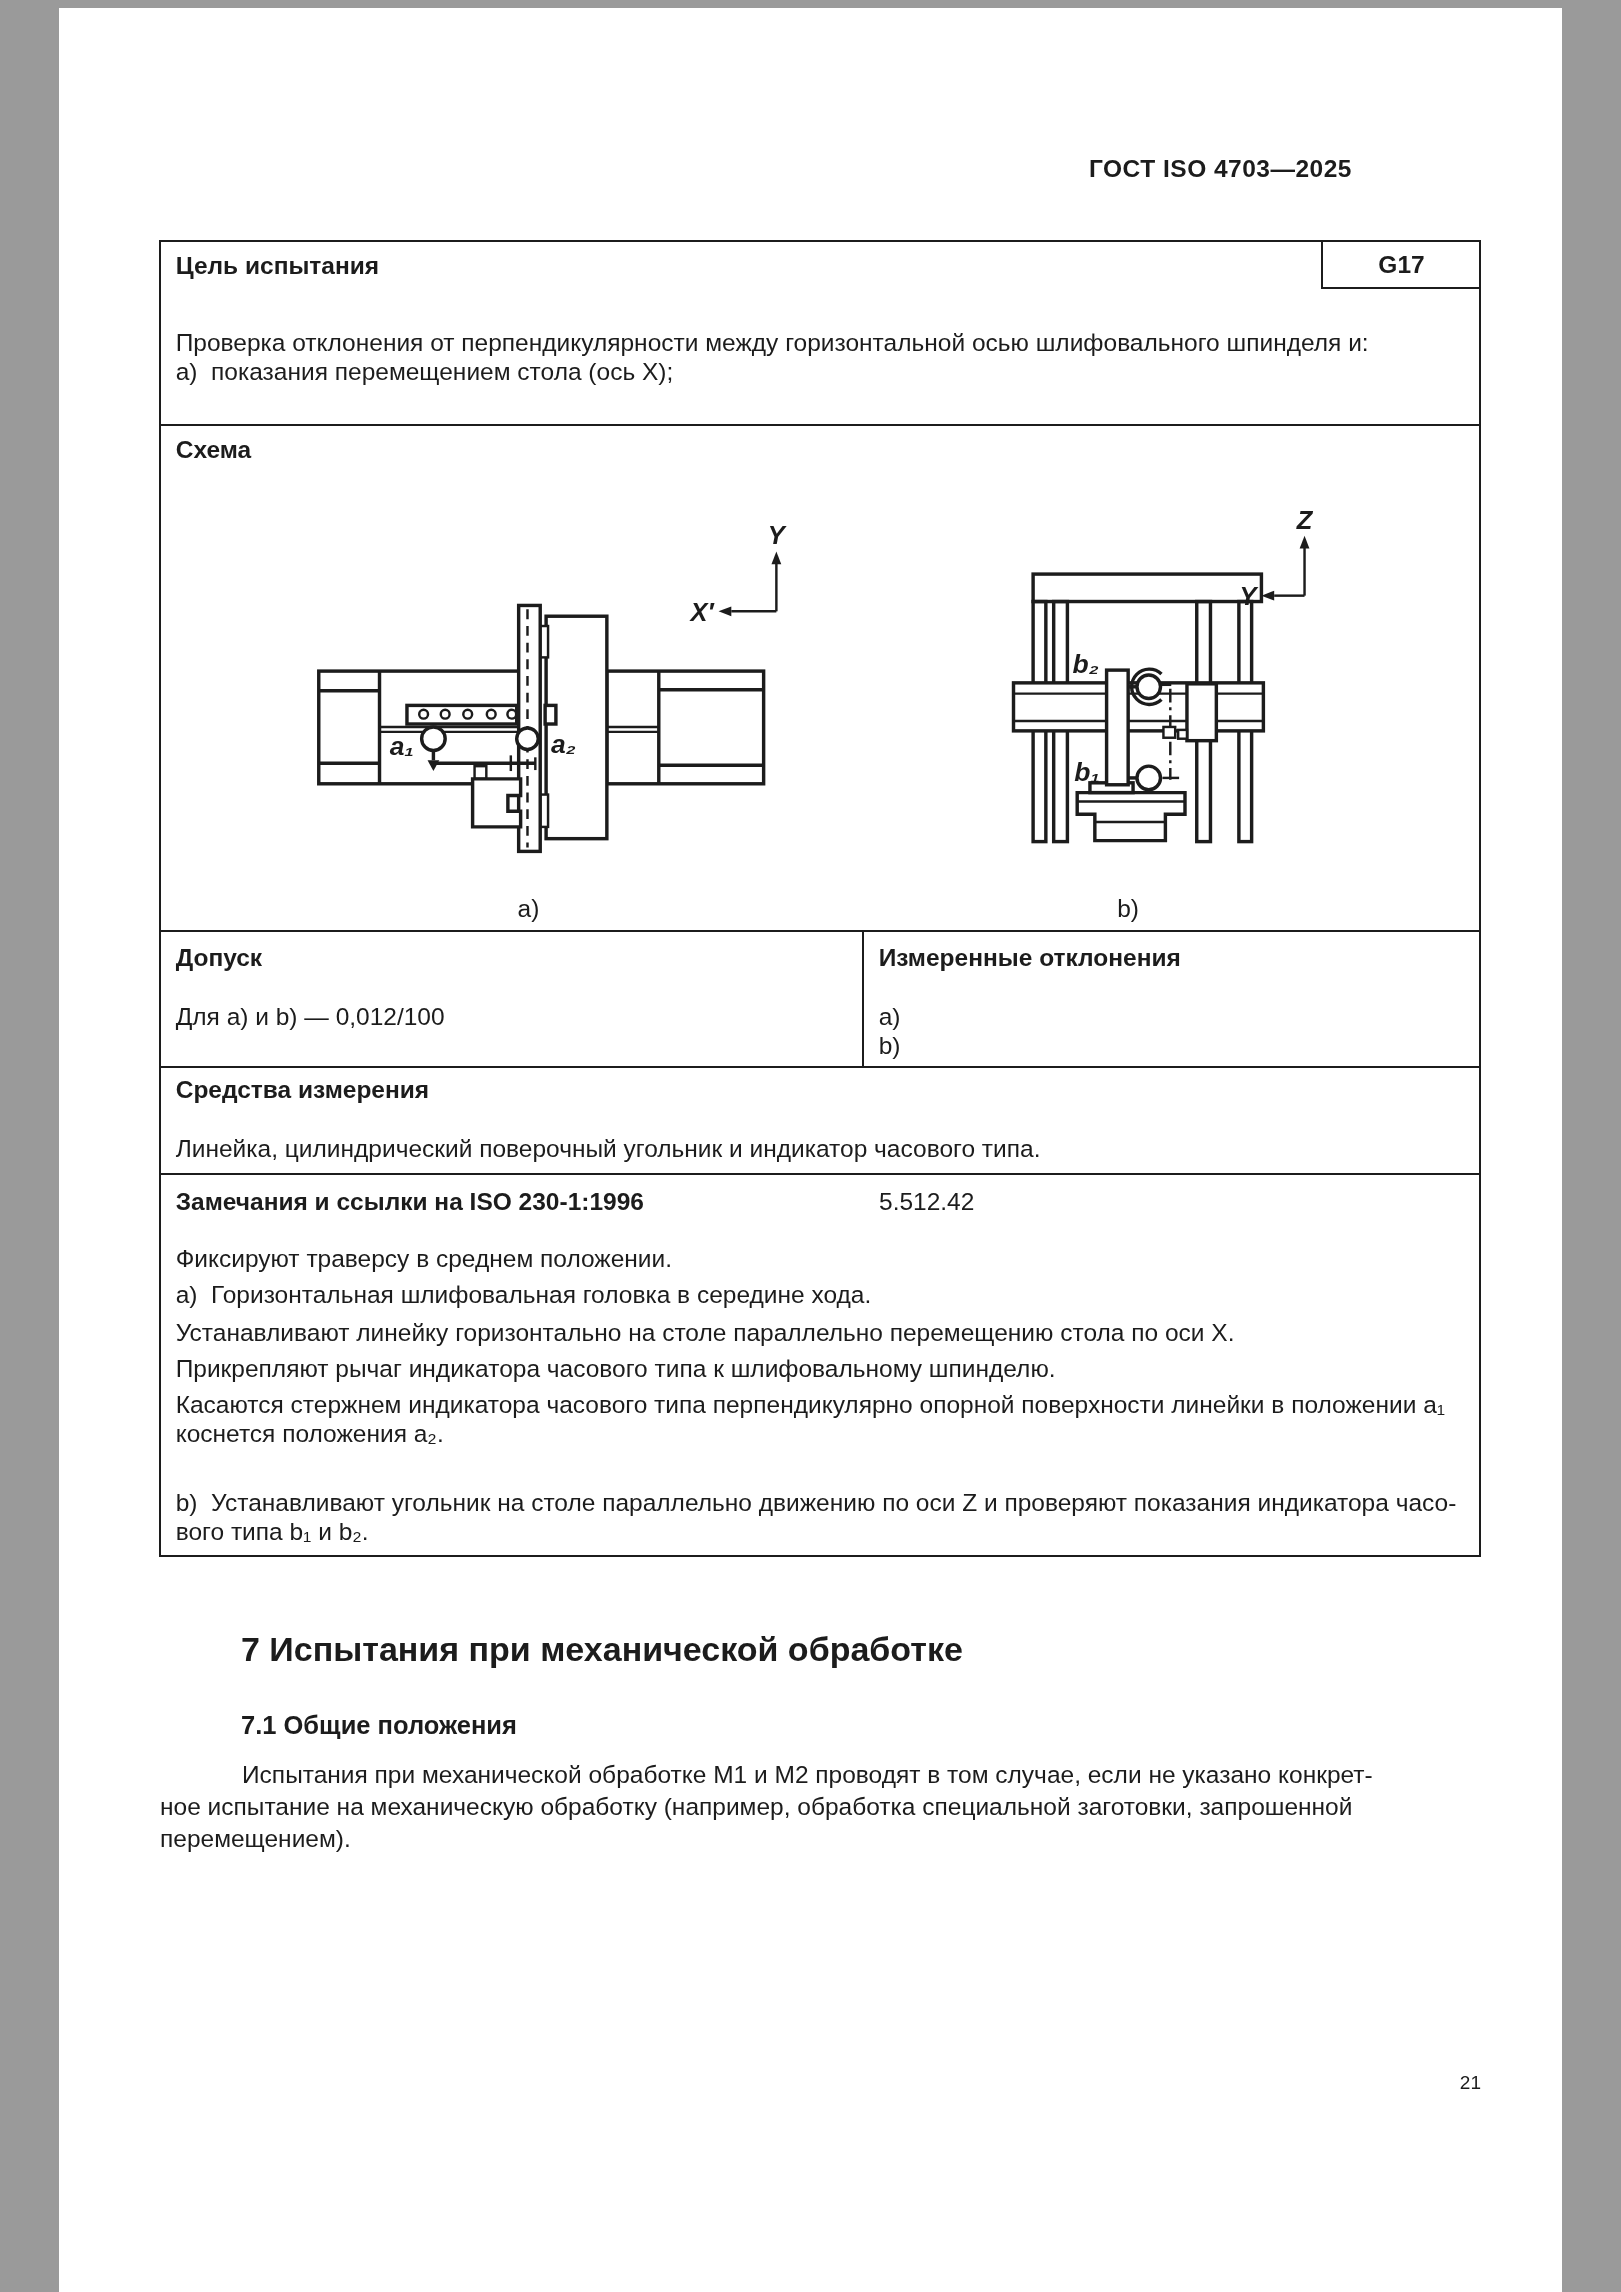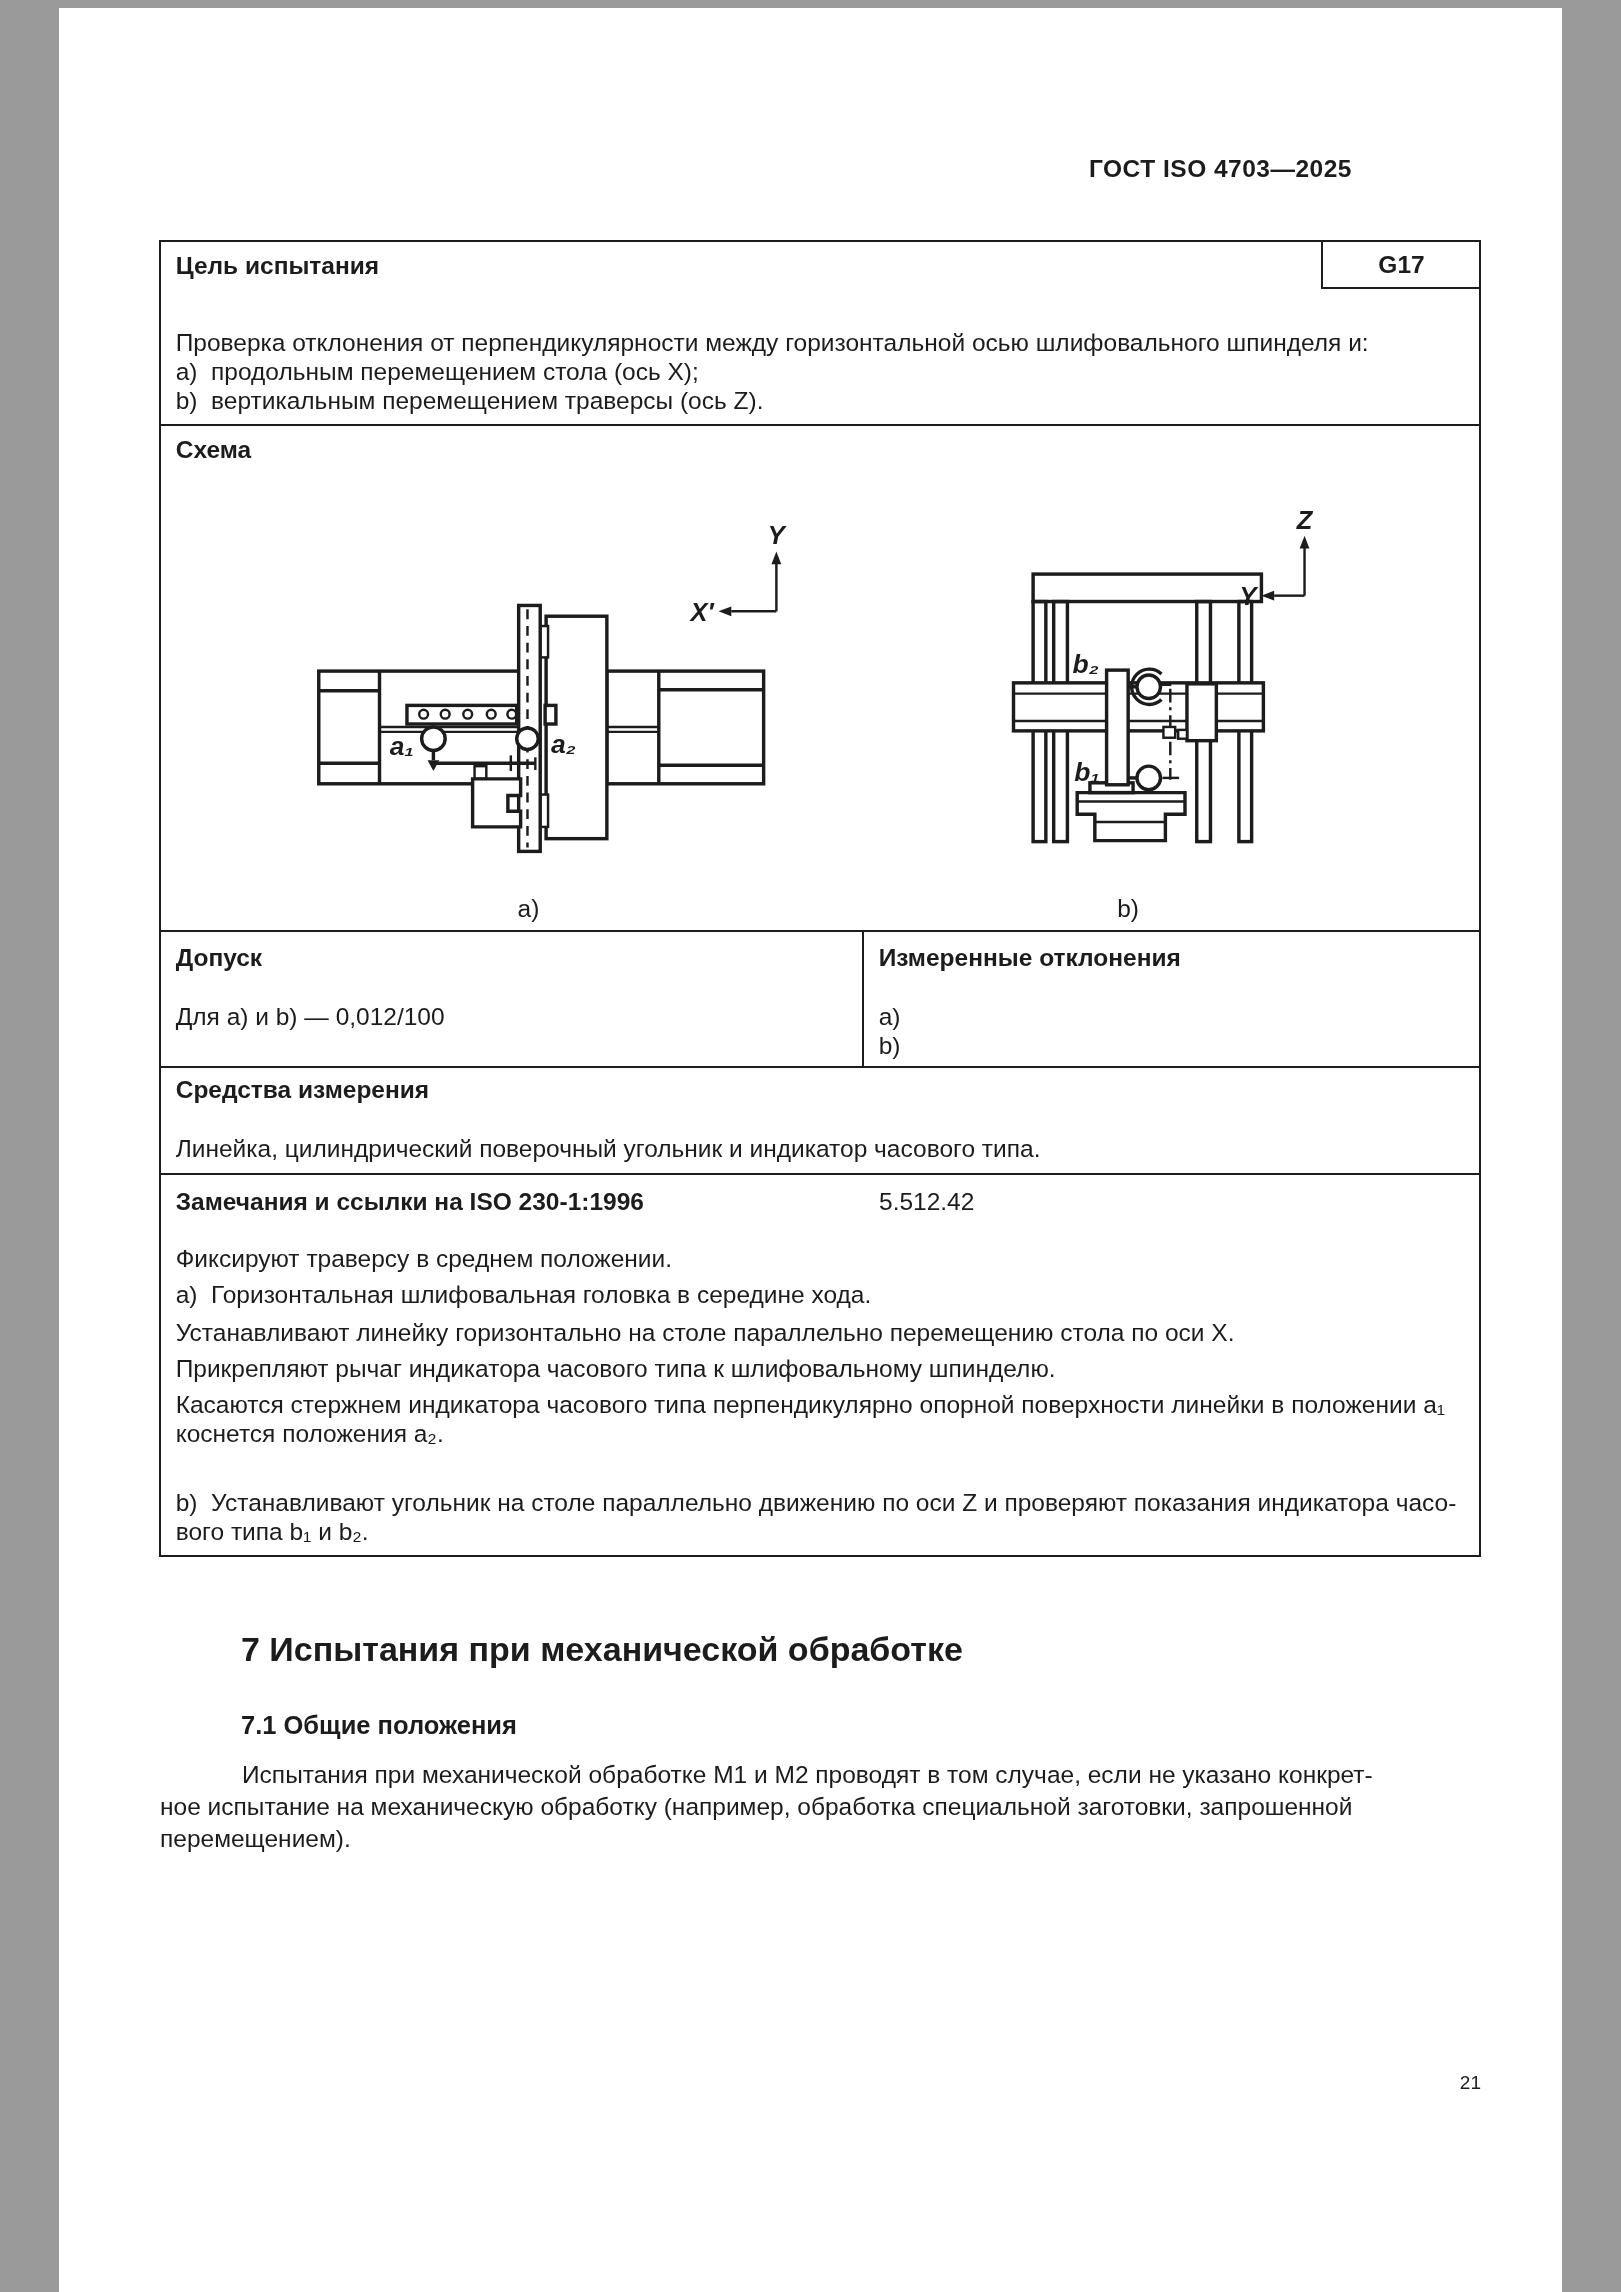--- a/index.html
+++ b/index.html
@@ -48,22 +48,21 @@
 
   <div class="doc-header">ГОСТ ISO 4703—2025</div>
 
   <div class="gtable">
 
     <div class="row row-purpose">
       <div class="cell-label">Цель испытания</div>
       <div class="g-badge">G17</div>
       <div class="purpose-lines">
         <div class="line">Проверка отклонения от перпендикулярности между горизонтальной осью шлифовального шпинделя и:</div>
-        <div class="line pre">a)  продольным перемещением стола (ось X);</div>
-        <div class="line pre">b)  вертикальным перемещением траверсы (ось Z).</div>
+        <div class="line pre">a)  показания перемещением стола (ось X);</div>
       </div>
     </div>
 
     <div class="row row-schema">
       <div class="cell-label">Схема</div>
       <svg class="schema-svg" viewBox="105 429 1343 510" style="font-size:25px">
 
         <g>
 
           <g>

